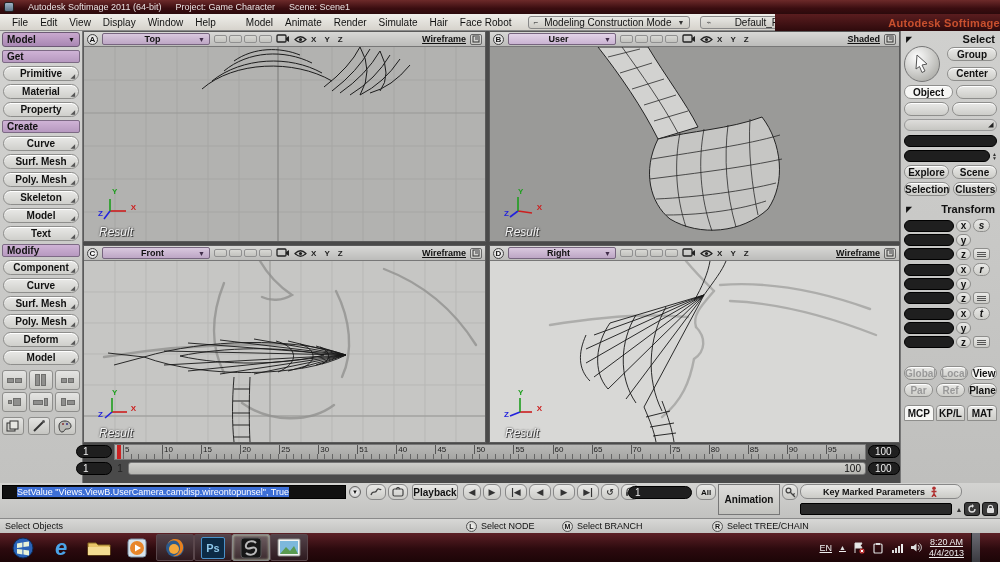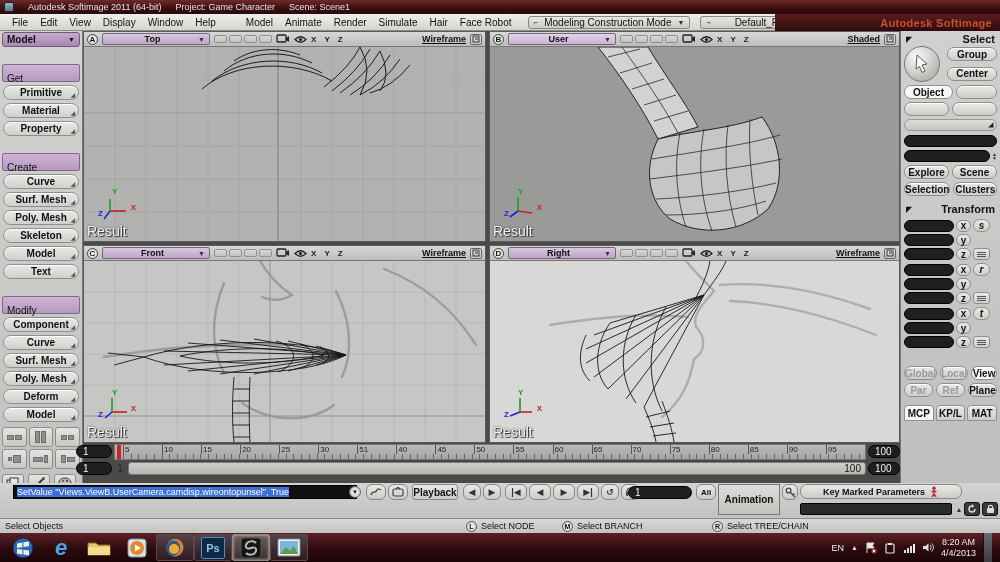--- a/index.html
+++ b/index.html
@@ -20,30 +20,30 @@
   .menusep { width:14px; }
   .dropbox { display:flex; align-items:center; gap:6px; background:linear-gradient(#e8e8e4,#cccac4);
     border:1px solid #888; border-radius:3px; padding:1px 5px; margin-left:8px; height:13px; }
   .dropbox .dd { font-size:7px; color:#333; }
   .dropbox .glyph { color:#555; font-size:8px; }
   #scenesearch { margin-left:14px; display:flex; align-items:center; gap:3px; }
   #scenesearch input { width:110px; height:12px; background:#4f4f4f; border:1px solid #2f2f2f;
     color:#c9c9c9; font-style:italic; font-size:9px; padding:0 4px; font-family:inherit; }
   #scenesearch input::placeholder { color:#a9a9a9; font-style:italic; }
   #brandzone { position:absolute; right:0; top:0; width:225px; height:17px;
-    background:linear-gradient(#5a1d1f,#2e0a0c); display:flex; align-items:center; justify-content:flex-end; padding:0 8px; }
+    background:linear-gradient(#5a1d1f,#2e0a0c); display:flex; align-items:center; justify-content:flex-end; padding:0 0; }
   #brandzone span { color:#c8502e; font-weight:bold; font-size:11px; letter-spacing:.3px; }
 
   
   #leftpanel { position:absolute; left:0; top:31px; width:83px; height:452px;
     background:linear-gradient(#d3d3d1,#c2c2c0); border-right:1px solid #777; overflow:hidden; padding:1px 2px; }
   .lp-header { background:linear-gradient(#c9a9cf,#a987b3); border:1px solid #6d5a75; border-radius:3px;
     font-weight:bold; display:flex; justify-content:space-between; align-items:center; padding:1px 4px; height:15px; }
   .lp-sechead { background:linear-gradient(#cfb3d6,#b799c0); border:1px solid #7d6a85; border-radius:2px;
-    font-weight:normal; padding:8px 4px; height:13px; line-height:12px; margin-top:17px; }
+    font-weight:bold; padding:0 4px; height:13px; line-height:12px; margin-top:3px; }
   .lp-btn { position:relative; background:linear-gradient(#e9e9e7,#cfcfcb); border:1px solid #8e8e8c;
     border-radius:8px; height:15px; margin:3px 1px 0 1px; display:flex; align-items:center; justify-content:center;
     font-weight:bold; box-shadow:inset 0 1px 0 #fff; }
   .lp-btn .fold { position:absolute; right:3px; bottom:1px; font-size:6px; color:#555; }
   #layoutgrid { display:grid; grid-template-columns:repeat(3,1fr); gap:2px; margin-top:5px; }
   .laybtn { height:20px; background:linear-gradient(#e4e4e2,#c8c8c4); border:1px solid #8e8e8c; border-radius:3px;
     display:flex; align-items:center; justify-content:center; gap:1px; padding:2px; }
   .laybtn i { background:#8f8f8d; border:1px solid #6f6f6d; display:block; }
   #lp-tools { display:flex; gap:4px; margin-top:5px; align-items:center; }
   .toolbtn { width:22px; height:18px; background:linear-gradient(#e4e4e2,#c6c6c2); border:1px solid #8e8e8c;
@@ -58,22 +58,22 @@
   .vpcam { width:108px; height:12px; background:linear-gradient(#d9c8de,#bda6c5); border:1px solid #77657f;
     border-radius:2px; display:flex; align-items:center; justify-content:space-between; padding:0 4px; font-weight:bold; }
   .vpcam .dd { font-size:7px; color:#402c49; }
   .memos { display:flex; gap:2px; }
   .memos i { width:13px; height:8px; background:linear-gradient(#d8d8d4,#c2c2be); border:1px solid #909090; border-radius:2px; }
   .vpxyz { font-weight:bold; letter-spacing:3px; font-size:8px; color:#222; }
   .vpmode { margin-left:auto; font-weight:bold; text-decoration:underline; }
   .vpmax { width:12px; height:11px; border:1px solid #666; background:linear-gradient(#e2e2e0,#c6c6c2); border-radius:2px;
     display:flex; align-items:center; justify-content:center; }
   .vpbody { position:relative; width:100%; overflow:hidden; }
-  .result { position:absolute; left:3px; bottom:2px; color:#f2f2f2; font-size:14px;
-    text-shadow:0 0 2px #333,1px 1px 0 #444; }
+  .result { position:absolute; left:15px; bottom:2px; color:#f2f2f2; font-size:12px;
+    text-shadow:0 0 2px #333,1px 1px 0 #444;font-style:italic; }
   .gizmo { position:absolute; left:16px; bottom:16px; width:34px; height:34px; }
   .gizmo span { position:absolute; font-size:8px; font-weight:bold; }
   .gz-y { color:#1e9e1e; left:12px; top:-4px; }
   .gz-x { color:#cc1f1f; right:-2px; top:12px; }
   .gz-z { color:#2222dd; left:-2px; top:18px; }
 
   
   #rightpanel { position:absolute; left:900px; top:31px; width:100px; height:452px;
     background:linear-gradient(#d0d0ce,#bfbfbd); border-left:1px solid #777; padding:1px 3px; }
   .rp-header { height:14px; display:flex; align-items:center; justify-content:space-between;
@@ -118,21 +118,21 @@
   #ticklabels span { flex:1; font-size:8px; color:#222; border-left:1px solid #555; padding-left:1px; line-height:9px; }
   #minorticks { height:5px; margin-left:8px;
     background:repeating-linear-gradient(90deg,#666 0 1px,transparent 1px 7.75px); }
   #rangebar { position:relative; flex:1; height:13px; background:linear-gradient(#cfcfcb,#b5b5b1);
     border:1px solid #777; border-radius:3px; display:flex; align-items:center; justify-content:flex-end; padding:0 4px; }
   .tl-startlabel { width:12px; text-align:center; color:#222; }
 
   
   #commandbar { position:absolute; left:0; top:483px; width:1000px; height:35px; background:linear-gradient(#d3d3d1,#c2c2c0); }
   #cmdfield { position:absolute; left:2px; top:2px; width:344px; height:14px; background:#101010;
-    border:1px solid #000; display:flex; align-items:center; padding:0 3px;margin-left:11px; }
+    border:1px solid #000; display:flex; align-items:center; padding:0 14px; }
   #cmdfield .sel { background:#3d6fd6; color:#fff; font-size:9px; white-space:nowrap; overflow:hidden; }
   .cmd-dd { position:absolute; left:349px; top:3px; width:12px; height:12px; border-radius:50%;
     background:radial-gradient(#fdfdfd,#bbb); border:1px solid #666; font-size:6px; display:flex; align-items:center; justify-content:center; }
   .cbtn { position:absolute; top:1px; height:16px; background:linear-gradient(#e9e9e7,#cbcbc7);
     border:1px solid #888; border-radius:6px; display:flex; align-items:center; justify-content:center; font-weight:bold; }
   .transport { font-size:9px; color:#333; }
   #stepfield { position:absolute; left:628px; top:3px; width:64px; height:13px; }
   #anim-col { position:absolute; left:718px; top:0; width:62px; }
   #animbtn { position:relative; height:31px; margin-top:1px; background:linear-gradient(#dedddb,#c2c2be);
     border:1px solid #777; display:flex; align-items:center; justify-content:center; font-weight:bold; }
@@ -153,21 +153,21 @@
   .hint { position:absolute; display:flex; align-items:center; gap:4px; }
   .hintkey { width:11px; height:11px; border:1px solid #555; border-radius:50%; background:radial-gradient(#f4f4f2,#c9c9c5);
     display:flex; align-items:center; justify-content:center; font-size:7px; font-weight:bold; }
 
   
   #taskbar { position:absolute; left:0; top:533px; width:1000px; height:29px;
     background:linear-gradient(#5c2026,#2c0a0e 55%,#1c0507); display:flex; align-items:center; padding-left:4px; }
   .tb-app { width:38px; height:27px; display:flex; align-items:center; justify-content:center; border-radius:2px; }
   .tb-app.active { background:linear-gradient(#6f5f63,#3b2a2e); box-shadow:inset 0 0 3px #cdb; border:1px solid #888; }
   .tb-app.open { background:linear-gradient(#54434a,#2e1a1f); border:1px solid #5a474c; }
-  #tray { margin-left:auto; display:flex; align-items:center; gap:7px; color:#eee; font-size:9px; padding-right:8px; }
+  #tray { margin-left:auto; display:flex; align-items:center; gap:7px; color:#eee; font-size:9px; padding-right:20px;text-decoration:underline; }
   #clock { text-align:center; line-height:11px; }
   #showdesktop { width:9px; height:29px; background:linear-gradient(#6a6a72,#3a3a40); border-left:1px solid #111; }
   .tinyup { font-size:7px; color:#ddd; }
 </style>
 </head>
 <body>
 
 <div id="screen">
 
   <div id="titlebar">

